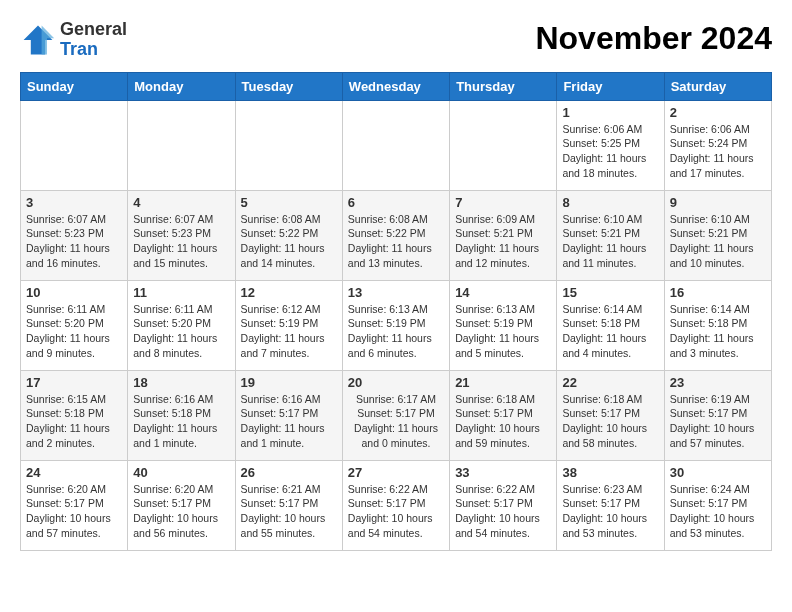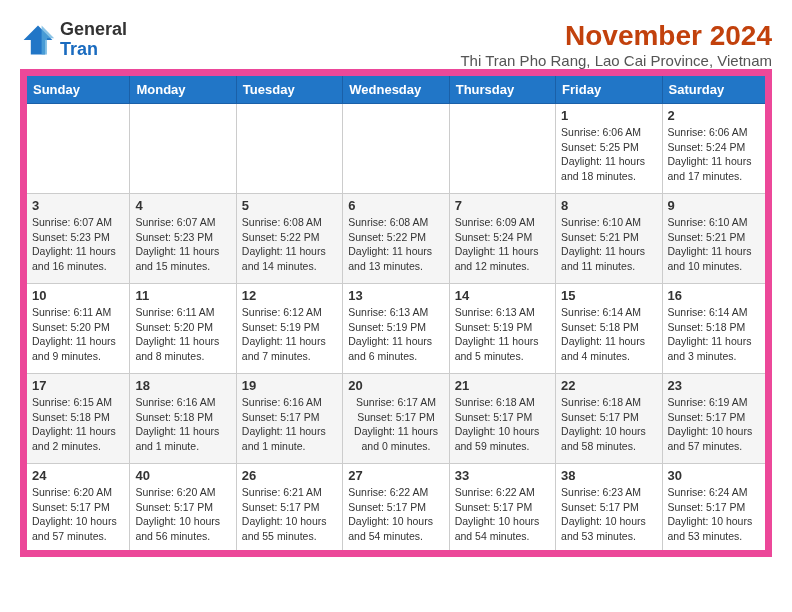--- a/index.html
+++ b/index.html
@@ -7,21 +7,21 @@
       font-family: Arial, sans-serif;
       background: #fff;
       width: 792px;
       min-height: 612px;
       padding: 20px;
     }
     .header-section {
       display: flex;
       justify-content: space-between;
       align-items: flex-start;
-      margin-bottom: 0;
+      margin-bottom: 12px;
     }
     .logo {
       display: flex;
       align-items: center;
       gap: 4px;
     }
     .logo-text {
       font-size: 18px;
       font-weight: bold;
       line-height: 1.1;
@@ -29,32 +29,32 @@
     .logo-general { color: #333; }
     .logo-blue { color: #1a6bbf; }
     .logo-icon {
       width: 36px;
       height: 36px;
     }
     .title-section {
       text-align: right;
     }
     .month-title {
-      font-size: 28px;
+      font-size: 32px;
       font-weight: bold;
-      color: #c2410c;
+      color: #000000;
     }
     .location-title {
       font-size: 15px;
       color: #555;
     }
     .calendar-table {
       width: 100%;
       border-collapse: collapse;
-      border: 7px solid #ec4899;
+      border: 1px solid #ec4899;
     }
     .calendar-table th {
       background-color: #2176c7;
       color: #fff;
       text-align: left;
       padding: 6px 6px;
       font-size: 13px;
       border: 1px solid #1a60a8;
     }
     .calendar-table td {
@@ -95,21 +95,20 @@
         <polygon points="20,4 36,20 28,20 28,36 12,36 12,20 4,20" fill="#2176c7"></polygon>
         <polygon points="24,4 38,18 30,18 30,36 24,36" fill="#5aabdb" opacity="0.7"></polygon>
       </svg>
       <div class="logo-text">
         <span class="logo-general">General</span><br>
         <span class="logo-blue">Tran</span>
       </div>
     </div>
     <div class="title-section">
       <div class="month-title">November 2024</div>
-      <div class="location-title">Thi Tran Pho Rang, Lao Cai Province, Vietnam</div>
     </div>
   </div>
 
   <table class="calendar-table">
     <thead>
       <tr>
         <th>Sunday</th>
         <th>Monday</th>
         <th>Tuesday</th>
         <th>Wednesday</th>
@@ -159,21 +158,21 @@
           </td>
           <td>
             <span class="day-number">6</span>
             <div class="day-info" style="white-space: pre-line;">Sunrise: 6:08 AM
 Sunset: 5:22 PM
 Daylight: 11 hours and 13 minutes.</div>
           </td>
           <td>
             <span class="day-number">7</span>
             <div class="day-info" style="white-space: pre-line;">Sunrise: 6:09 AM
-Sunset: 5:24 PM
+Sunset: 5:21 PM
 Daylight: 11 hours and 12 minutes.</div>
           </td>
           <td>
             <span class="day-number">8</span>
             <div class="day-info" style="white-space: pre-line;">Sunrise: 6:10 AM
 Sunset: 5:21 PM
 Daylight: 11 hours and 11 minutes.</div>
           </td>
           <td>
             <span class="day-number">9</span>

